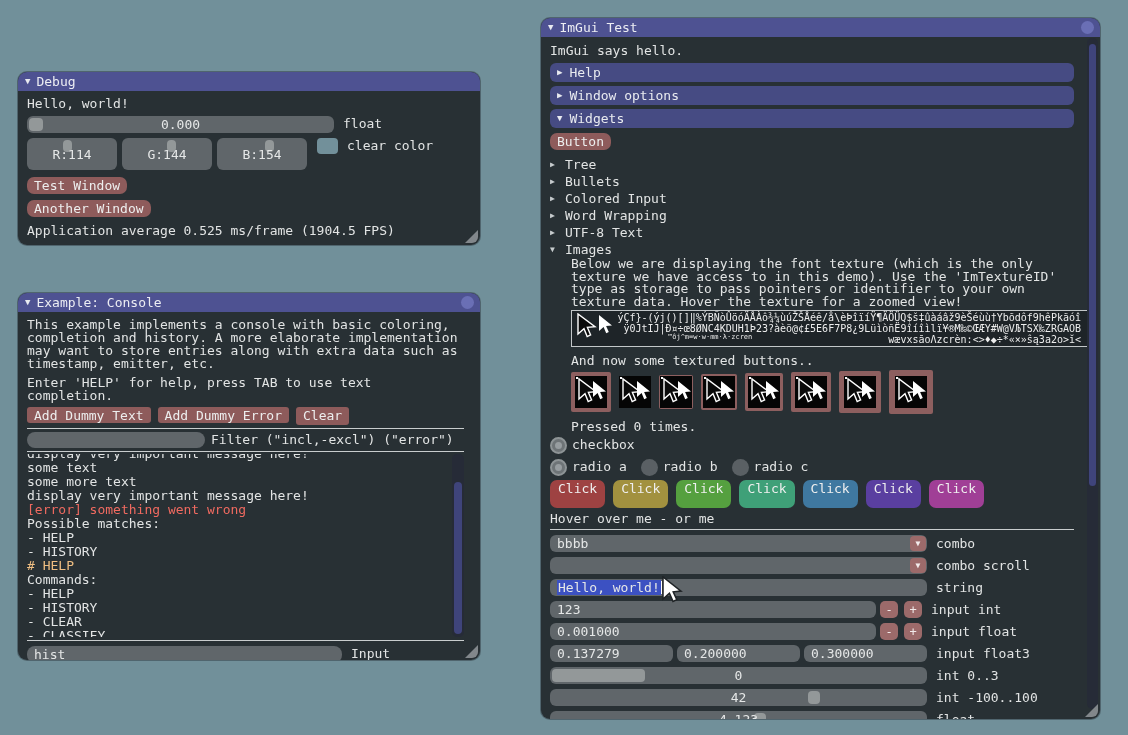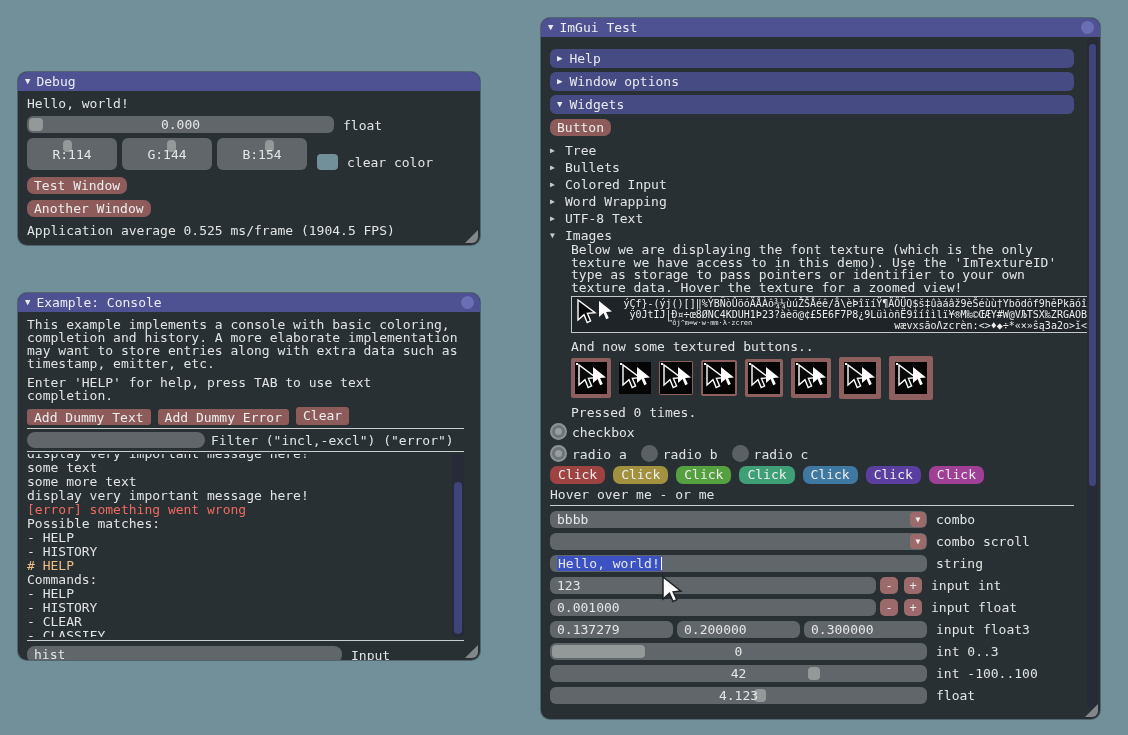--- a/index.html
+++ b/index.html
@@ -30,21 +30,21 @@
     display:flex; align-items:center; color:#E5E7E7;
   }
   .frame .val-c { width:100%; text-align:center; position:relative; z-index:2; }
   .frame .val-l { padding-left:7px; position:relative; z-index:2; }
   .grab { position:absolute; top:2px; height:13px; background:#939899; border-radius:4px; z-index:1; }
   .btn {
     display:inline-block; background:#8E5B5B; border-radius:7px;
     padding:2px 7px; height:17px; line-height:13px; color:#EDEEEE;
   }
   .sep { border-top:1px solid #C9CDCE; height:0; }
-  .row { display:flex; align-items:flex-end; }
+  .row { display:flex; align-items:flex-start; }
   .lbl { margin-left:9px; white-space:nowrap; }
   .sqbtn {
     width:18px; height:17px; background:#9C6A6A; border-radius:5px;
     display:flex; align-items:center; justify-content:center;
     color:#F2EAEA; font-size:12px; line-height:1;
   }
   .grip {
     position:absolute; right:2px; bottom:2px; width:0; height:0;
     border-left:13px solid transparent; border-bottom:13px solid #82878B;
     border-bottom-right-radius:6px;
@@ -76,33 +76,33 @@
     display:flex; align-items:center; gap:7px; padding-left:7px; color:#E9EBF0;
   }
   .treeitem { height:17px; display:flex; align-items:center; gap:5px; }
   .indent { margin-left:21px; }
   .para { line-height:12.5px; white-space:nowrap; }
   #font-texture {
     margin-top:2px; width:519px; height:37px; border:1px solid #C3C7C9;
     background:#1E2428; position:relative; overflow:hidden;
   }
   #font-texture .glyphs {
-    position:absolute; right:2px; top:1px; text-align:right;
+    position:absolute; right:8px; top:1px; text-align:right;
     font-size:10px; line-height:11px; color:#EDEDED; white-space:nowrap;
   }
   #font-texture .microglyphs {
     position:absolute; left:96px; top:23px; font-size:7px; color:#E8E8E8;
     letter-spacing:0; line-height:7px;
   }
   #texture-cursors { position:absolute; left:3px; top:2px; }
   .imgbtn-row { margin-top:2px; height:46px; display:flex; align-items:center; gap:8px; }
   .imgbtn { background:#8D5F5F; border-radius:2px; line-height:0; }
   .imgbtn .core { width:32px; height:32px; background:#050505; position:relative; }
   .imgbtn .core::before { content:""; position:absolute; left:1px; top:1px; width:2px; height:2px; background:#fff; }
-  .clickbtn { border-radius:7px; padding:2px 8px; height:18px; line-height:14px; color:#EFEFEF; }
+  .clickbtn { border-radius:7px; padding:2px 8px; height:28px; line-height:14px; color:#EFEFEF; }
   .c0{background:#9E4242;} .c1{background:#A2913F;} .c2{background:#55A03F;}
   .c3{background:#3FA078;} .c4{background:#3F78A0;} .c5{background:#5A3FA0;} .c6{background:#A03F96;}
   .wrow { margin-top:5px; display:flex; align-items:center; }
   .wfield { width:377px; }
   .combo-arrow {
     position:absolute; right:1px; top:1px; width:16px; height:15px;
     background:#9C6A6A; border-radius:4px; display:flex; align-items:center;
     justify-content:center; z-index:3;
   }
   .combo-arrow span { font-size:8px; color:#F3ECEC; line-height:1; }
@@ -209,20 +209,21 @@
 </div>
 
 <div class="window" id="win-imgui">
   <div class="titlebar">
     <span class="tri">▼</span>
     <span>ImGui Test</span>
     <span class="spacer"></span>
     <span class="closebtn"></span>
   </div>
   <div class="content">
+    <div class="line13" style="margin-top:1px;">ImGui says hello.</div>
 
     <div class="header" style="margin-top:6px;">
       <span class="tri">▶</span>
       <span>Help</span>
     </div>
     <div class="header">
       <span class="tri">▶</span>
       <span>Window options</span>
     </div>
     <div class="header">

